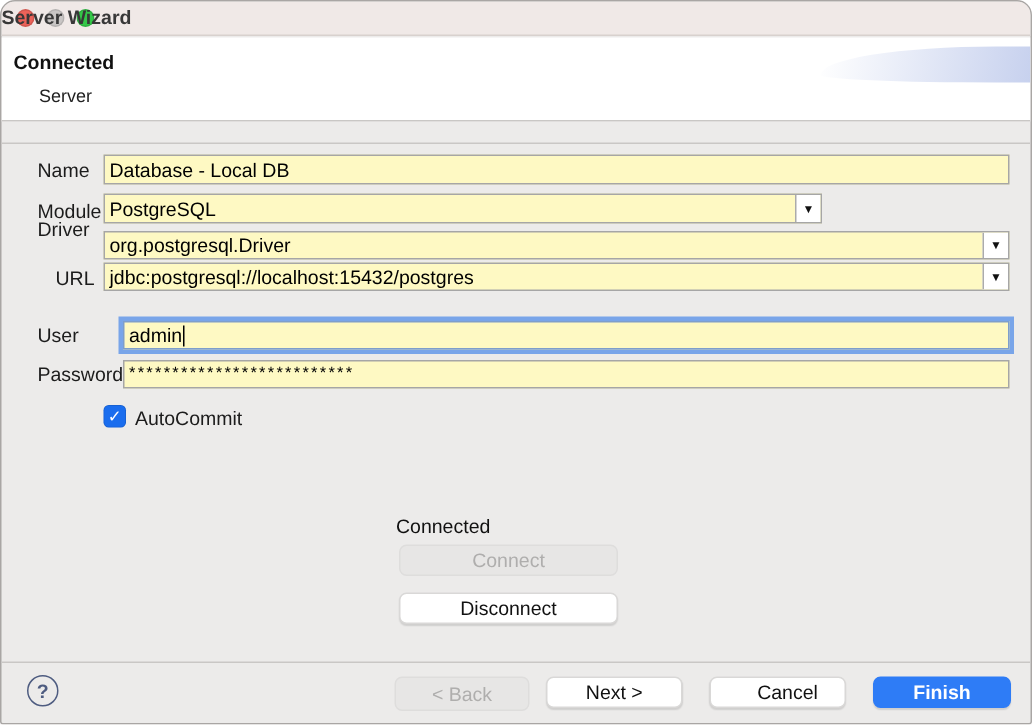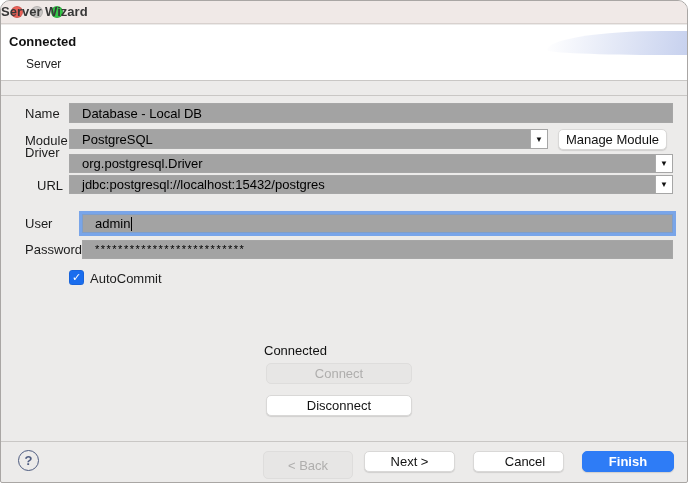--- a/index.html
+++ b/index.html
@@ -37,22 +37,22 @@
     border-top-left-radius:100% 95%;
     border-bottom-left-radius:100% 25%;
   }
   .header-title { position:absolute; left:8px; top:9px; font-weight:bold; font-size:13px; color:#111; }
   .header-subtitle { position:absolute; left:25px; top:32px; font-size:12px; color:#222; }
   .header-band-line { position:absolute; top:94px; left:0; right:0; height:1px; background:#C9C7C5; }
 
   
   .flabel { position:absolute; font-size:13px; color:#1c1c1c; }
   .tfield {
-    position:absolute; background:#a3a3a3; border:1px solid #A6A6A6;
-    font-size:13px; color:#000; padding:0 12px; display:flex; align-items:center;
+    position:absolute; background:#fef9c3; border:1px solid #A6A6A6;
+    font-size:13px; color:#000; padding:0 3px; display:flex; align-items:center;
     overflow:hidden; white-space:nowrap;
   }
   .tfield .arrow-cell {
     position:absolute; right:0; top:0; bottom:0; width:17px;
     border-left:1px solid #ABABAB; display:flex; align-items:center; justify-content:center;
     font-size:8px; color:#111; background:#fff;
   }
   .tfield.has-arrow { padding-right:20px; }
   .focused { box-shadow:0 0 0 3px var(--focus); border-color:#7E9ECB;text-align:right; }
   .caret { display:inline-block; width:1px; height:14px; background:#000; margin-left:1px; }
@@ -103,21 +103,20 @@
   <div class="flabel" style="left:24px; top:105px;">Name</div>
   <div class="tfield" style="left:68px; top:102px; width:604px; height:20px;">
     <span>Database - Local DB</span>
   </div>
 
   <div class="flabel" style="left:24px; top:132px;">Module</div>
   <div class="tfield has-arrow" style="left:68px; top:128px; width:479px; height:20px;">
     <span>PostgreSQL</span>
     <span class="arrow-cell">▼</span>
   </div>
-  <div class="btn" style="left:557px; top:128px; width:109px; height:21px;">Manage Module</div>
 
   <div class="flabel" style="left:24px; top:144px;">Driver</div>
   <div class="tfield has-arrow" style="left:68px; top:153px; width:604px; height:19px;">
     <span>org.postgresql.Driver</span>
     <span class="arrow-cell">▼</span>
   </div>
 
   <div class="flabel" style="left:36px; top:177px;">URL</div>
   <div class="tfield has-arrow" style="left:68px; top:174px; width:604px; height:19px;">
     <span>jdbc:postgresql://localhost:15432/postgres</span>
@@ -141,18 +140,18 @@
   <div class="flabel" style="left:89px; top:270px;">AutoCommit</div>
 
   <div class="status-text" style="left:263px; top:342px;">Connected</div>
   <div class="btn disabled" style="left:265px; top:362px; width:146px; height:21px;">Connect</div>
   <div class="btn" style="left:265px; top:394px; width:146px; height:21px;">Disconnect</div>
 
   <div class="footer-line"></div>
   <div class="help-btn">
     <span>?</span>
   </div>
-  <div class="btn disabled" style="left:262px; top:450px; width:90px; height:28px;">&lt; Back</div>
+  <div class="btn disabled" style="left:262px; top:450px; width:90px; height:23px;">&lt; Back</div>
   <div class="btn" style="left:363px; top:450px; width:91px; height:21px;">Next &gt;</div>
   <div class="btn" style="left:472px; top:450px; width:91px; height:21px;padding-left:13px;">Cancel</div>
   <div class="btn primary" style="left:581px; top:450px; width:92px; height:21px;">Finish</div>
 
 </div>
 
 </body></html>

